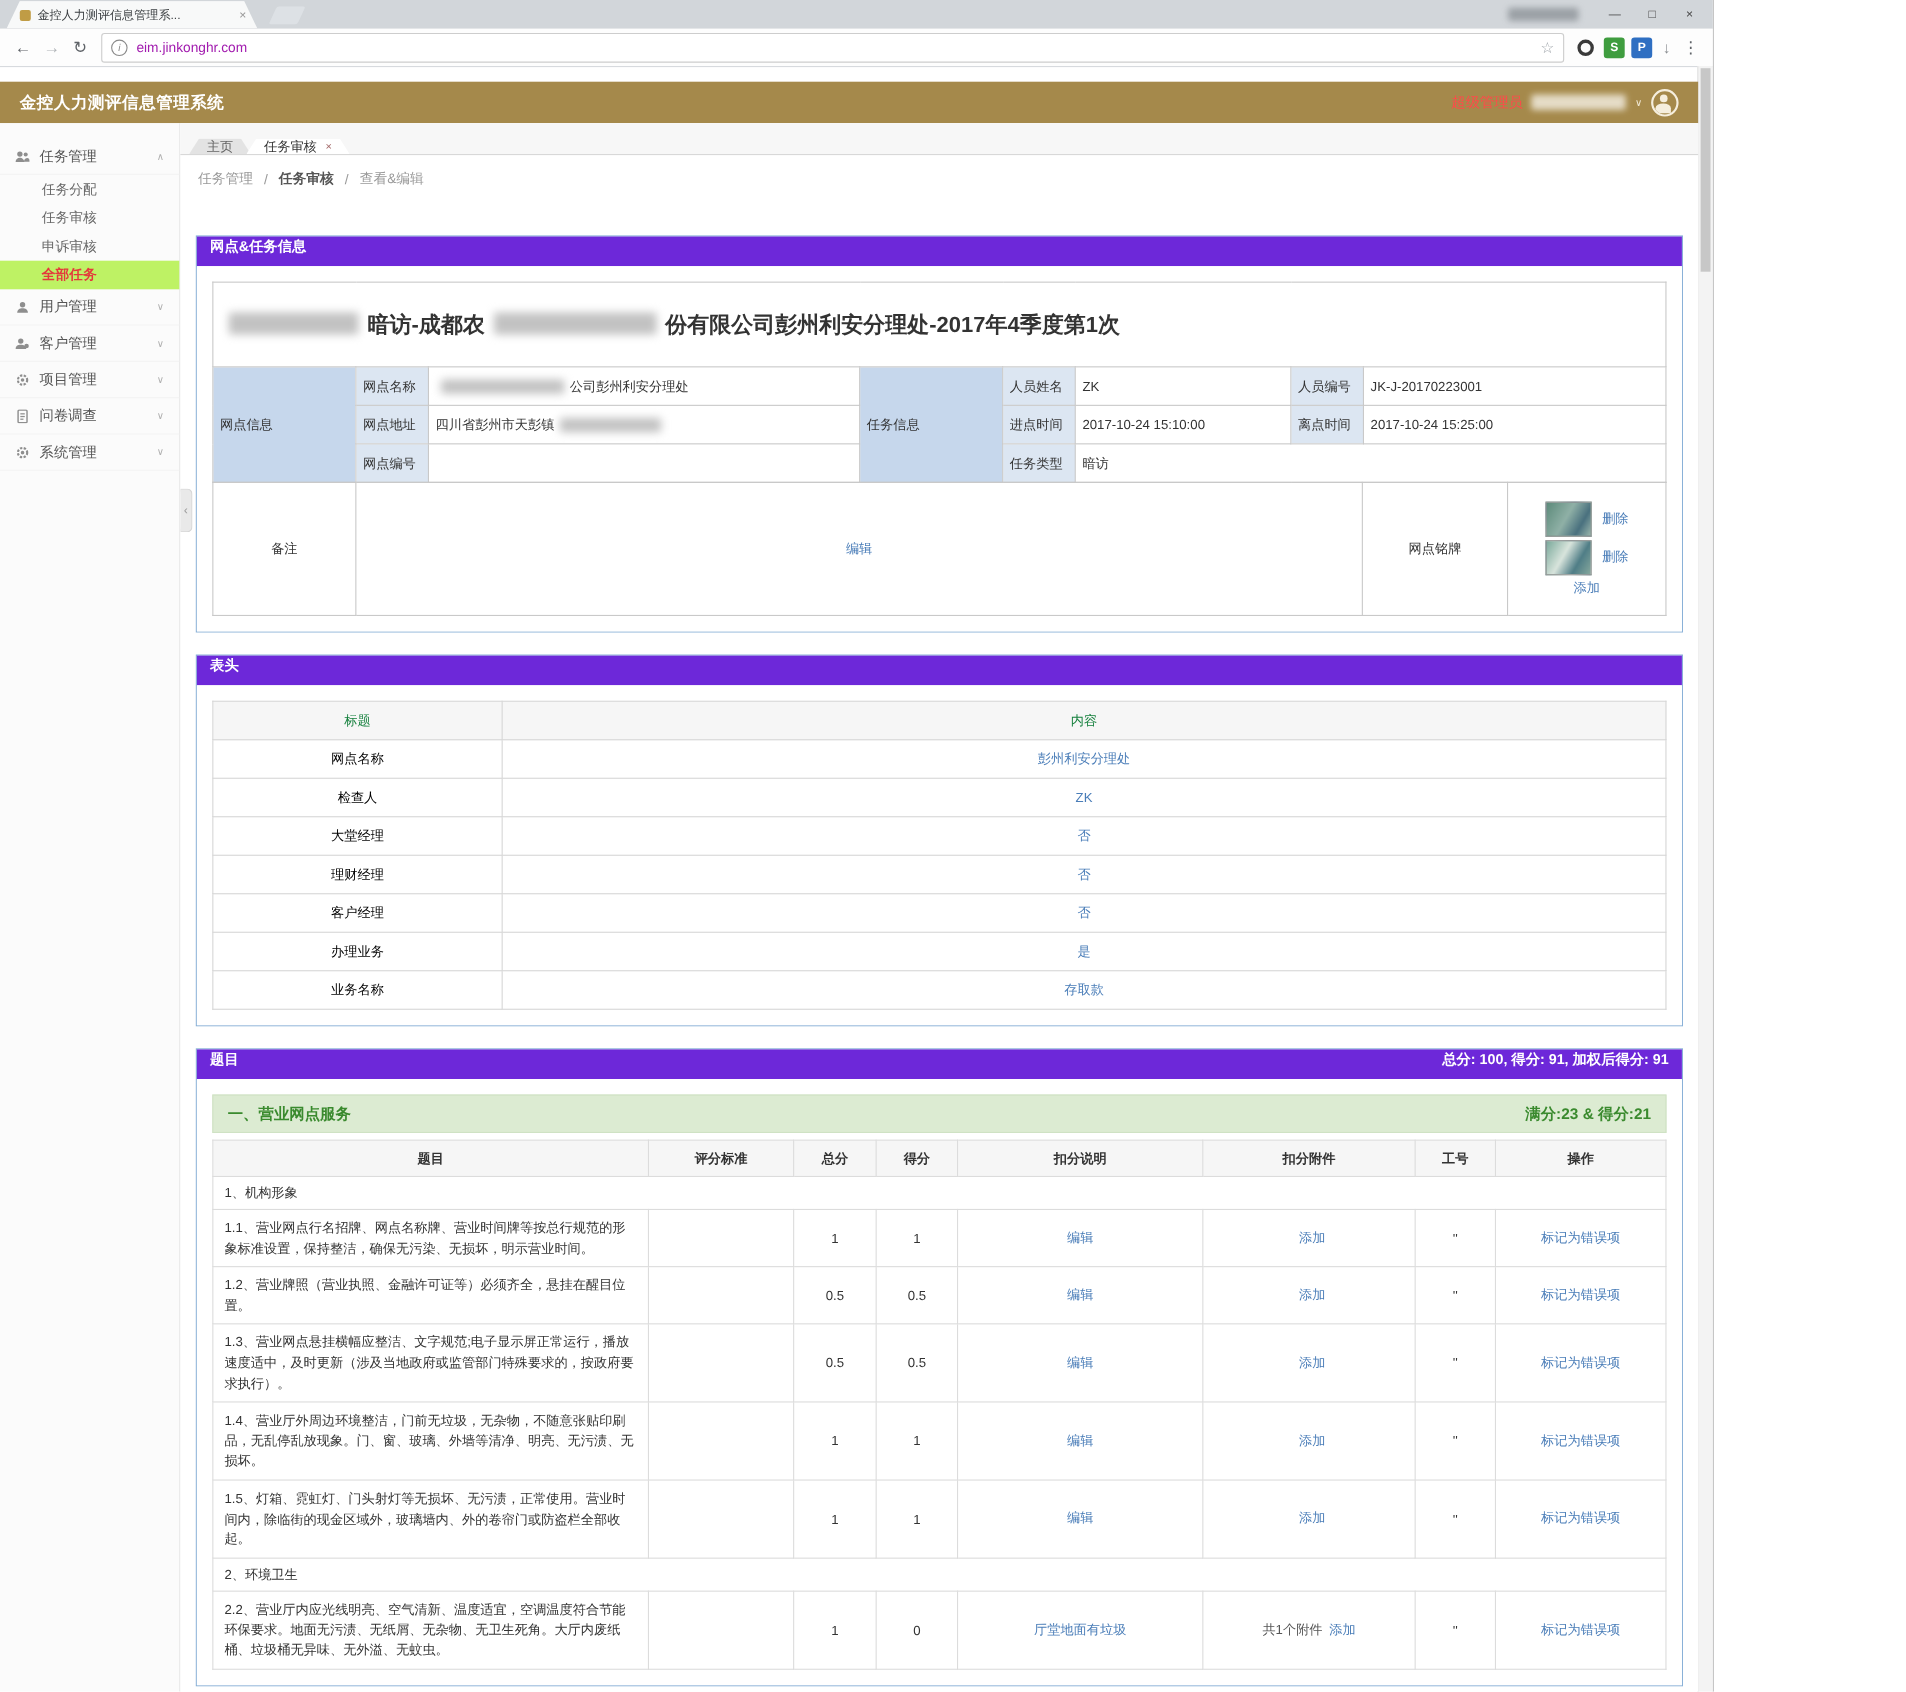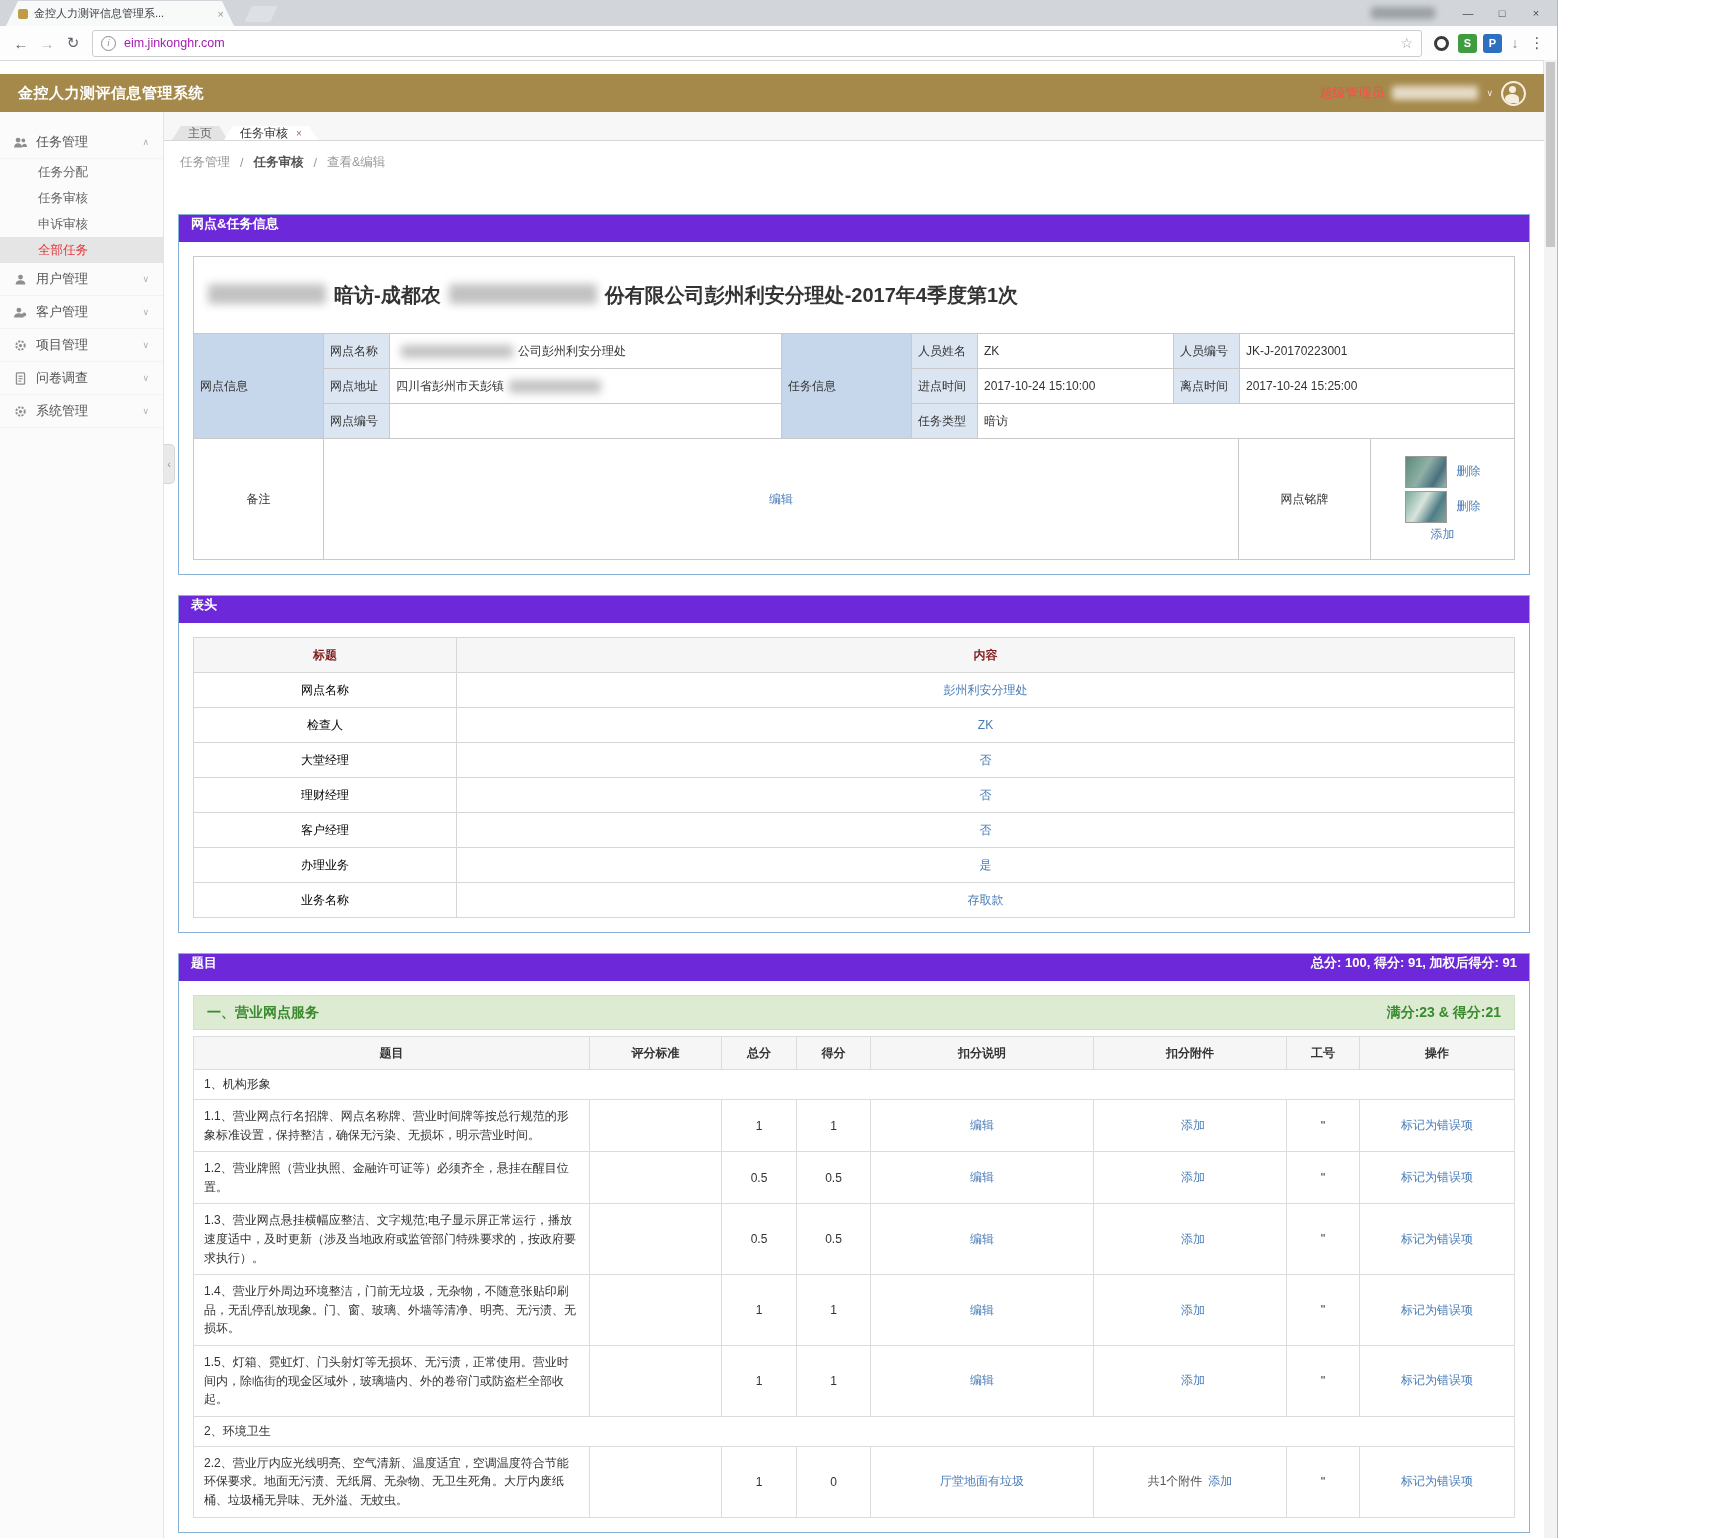--- a/index.html
+++ b/index.html
@@ -44,21 +44,21 @@
   .avatar{width:21px;height:21px;border-radius:50%;border:2px solid #f5eedd;position:relative;overflow:hidden;}
   .avatar::before{content:"";position:absolute;left:6px;top:3px;width:7px;height:7px;border-radius:50%;background:#f5eedd;}
   .avatar::after{content:"";position:absolute;left:2px;top:11px;width:14px;height:9px;border-radius:50% 50% 0 0;background:#f5eedd;}
   .mainwrap{flex:1;display:flex;min-height:0;}
   
   .sidebar{width:164px;background:#fbfbfb;border-right:1px solid #e4e4e4;flex:none;padding-top:14px;box-sizing:border-box;}
   .sgroup{height:32px;display:flex;align-items:center;padding:0 14px;font-size:13px;color:#555;border-bottom:1px solid #f3f3f3;cursor:pointer;}
   .sgroup svg{margin-right:9px;flex:none;}
   .scaret{margin-left:auto;color:#b0b0b0;font-size:9px;}
   .ssub{height:26px;line-height:26px;padding-left:38px;font-size:12.5px;color:#666;cursor:pointer;}
-  .ssub.active{color:#e4393c;background:#e5e5e5;}
+  .ssub.active{color:#e4393c;background:#bef264;font-weight:bold;}
   
   .content{flex:1;min-width:0;display:flex;flex-direction:column;background:#fff;position:relative;}
   .collapse{position:absolute;left:0;top:332px;width:10px;height:38px;background:#e9e9e9;border:1px solid #d6d6d6;border-left:none;border-radius:0 5px 5px 0;color:#999;font-size:11px;display:flex;align-items:center;justify-content:center;z-index:5;}
   .ptabs{height:28px;background:#f7f7f7;border-bottom:1px solid #d8d8d8;display:flex;align-items:flex-end;padding-left:8px;flex:none;}
   .ptab{height:14px;padding:0 16px;display:flex;align-items:center;font-size:12px;color:#666;background:#e3e3e3;margin-right:-4px;
         clip-path:polygon(9px 0,calc(100% - 9px) 0,100% 100%,0 100%);cursor:pointer;}
   .ptab.active{background:#fff;color:#333;z-index:2;}
   .ptab .x{margin-left:8px;color:#a46a6a;font-size:10px;}
   .crumbs{height:43px;display:flex;align-items:center;padding:0 16px;font-size:12.5px;color:#999;gap:10px;flex:none;}
   .crumbs .cur{color:#555;font-weight:bold;}
@@ -79,21 +79,21 @@
   .itable .grp{background:#c6d7ec;}
   .itable .lbl{background:#dce6f2;}
   .rtable{margin-top:-1px;}
   .rtable td{border:1px solid #c9c9c9;font-size:12px;color:#333;text-align:center;height:112px;padding:4px;}
   .plate-row{display:flex;align-items:center;justify-content:center;gap:10px;margin:3px 0;}
   .thumb{width:40px;height:30px;display:inline-block;border:1px solid #9a9a9a;}
   .t1{background:linear-gradient(120deg,#5c8a7a,#8fb0a6 45%,#49707e 75%,#9ab6ac);}
   .t2{background:linear-gradient(120deg,#7aa99b,#d8e4dc 40%,#4f7d86 70%,#86a89d);}
   
   .htable th,.htable td{border:1px solid #d6d6d6;height:30px;font-size:12px;text-align:center;padding:2px 6px;}
-  .htable th{background:#f6f6f6;color:#7f1d1d;font-weight:bold;}
+  .htable th{background:#f6f6f6;color:#15803d;font-weight:normal;}
   
   .secband{height:33px;background:#dcebd2;border:1px solid #cfe2c4;display:flex;align-items:center;padding:0 13px;margin-bottom:6px;}
   .secband .l,.secband .r{color:#3a8a2e;font-size:14px;font-weight:bold;}
   .secband .r{margin-left:auto;}
   .qtable th{background:#f6f6f6;border:1px solid #dcdcdc;height:28px;font-size:12px;color:#333;padding:2px 4px;}
   .qtable td{border:1px solid #dcdcdc;font-size:12px;color:#333;text-align:center;padding:6px 4px;vertical-align:middle;}
   .qtable td.q{text-align:left;padding:7px 10px;line-height:1.55;}
   .qtable tr.grprow td{text-align:left;padding:6px 10px;}
   .attnote{color:#555;margin-right:6px;}
 </style>

